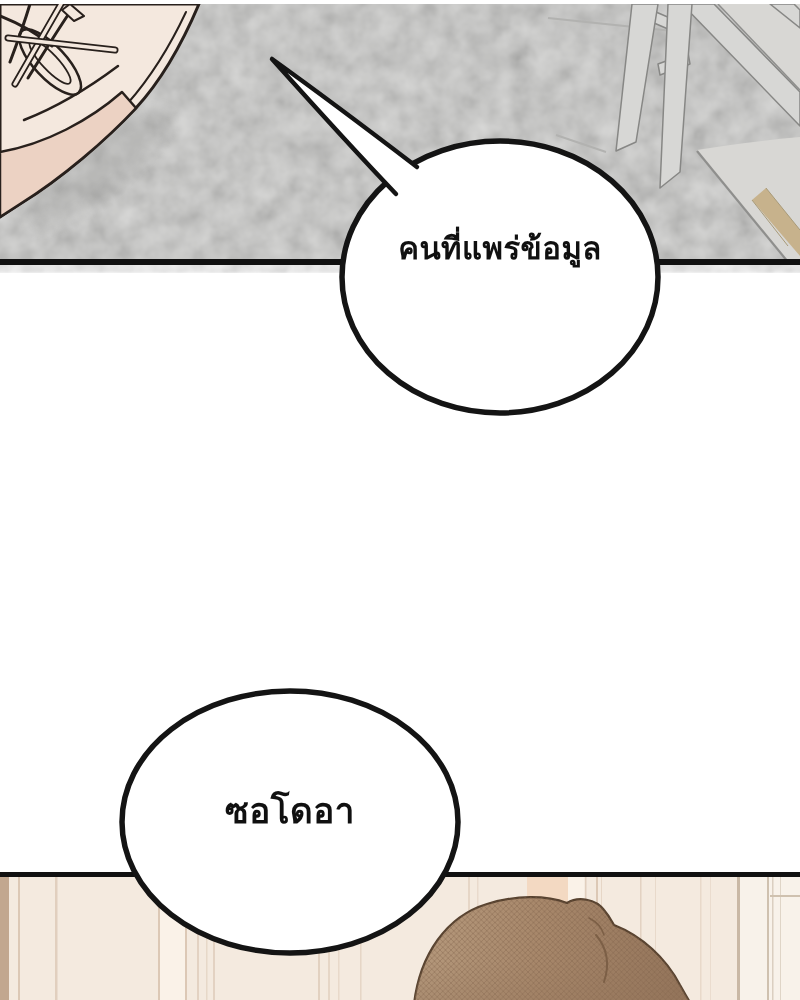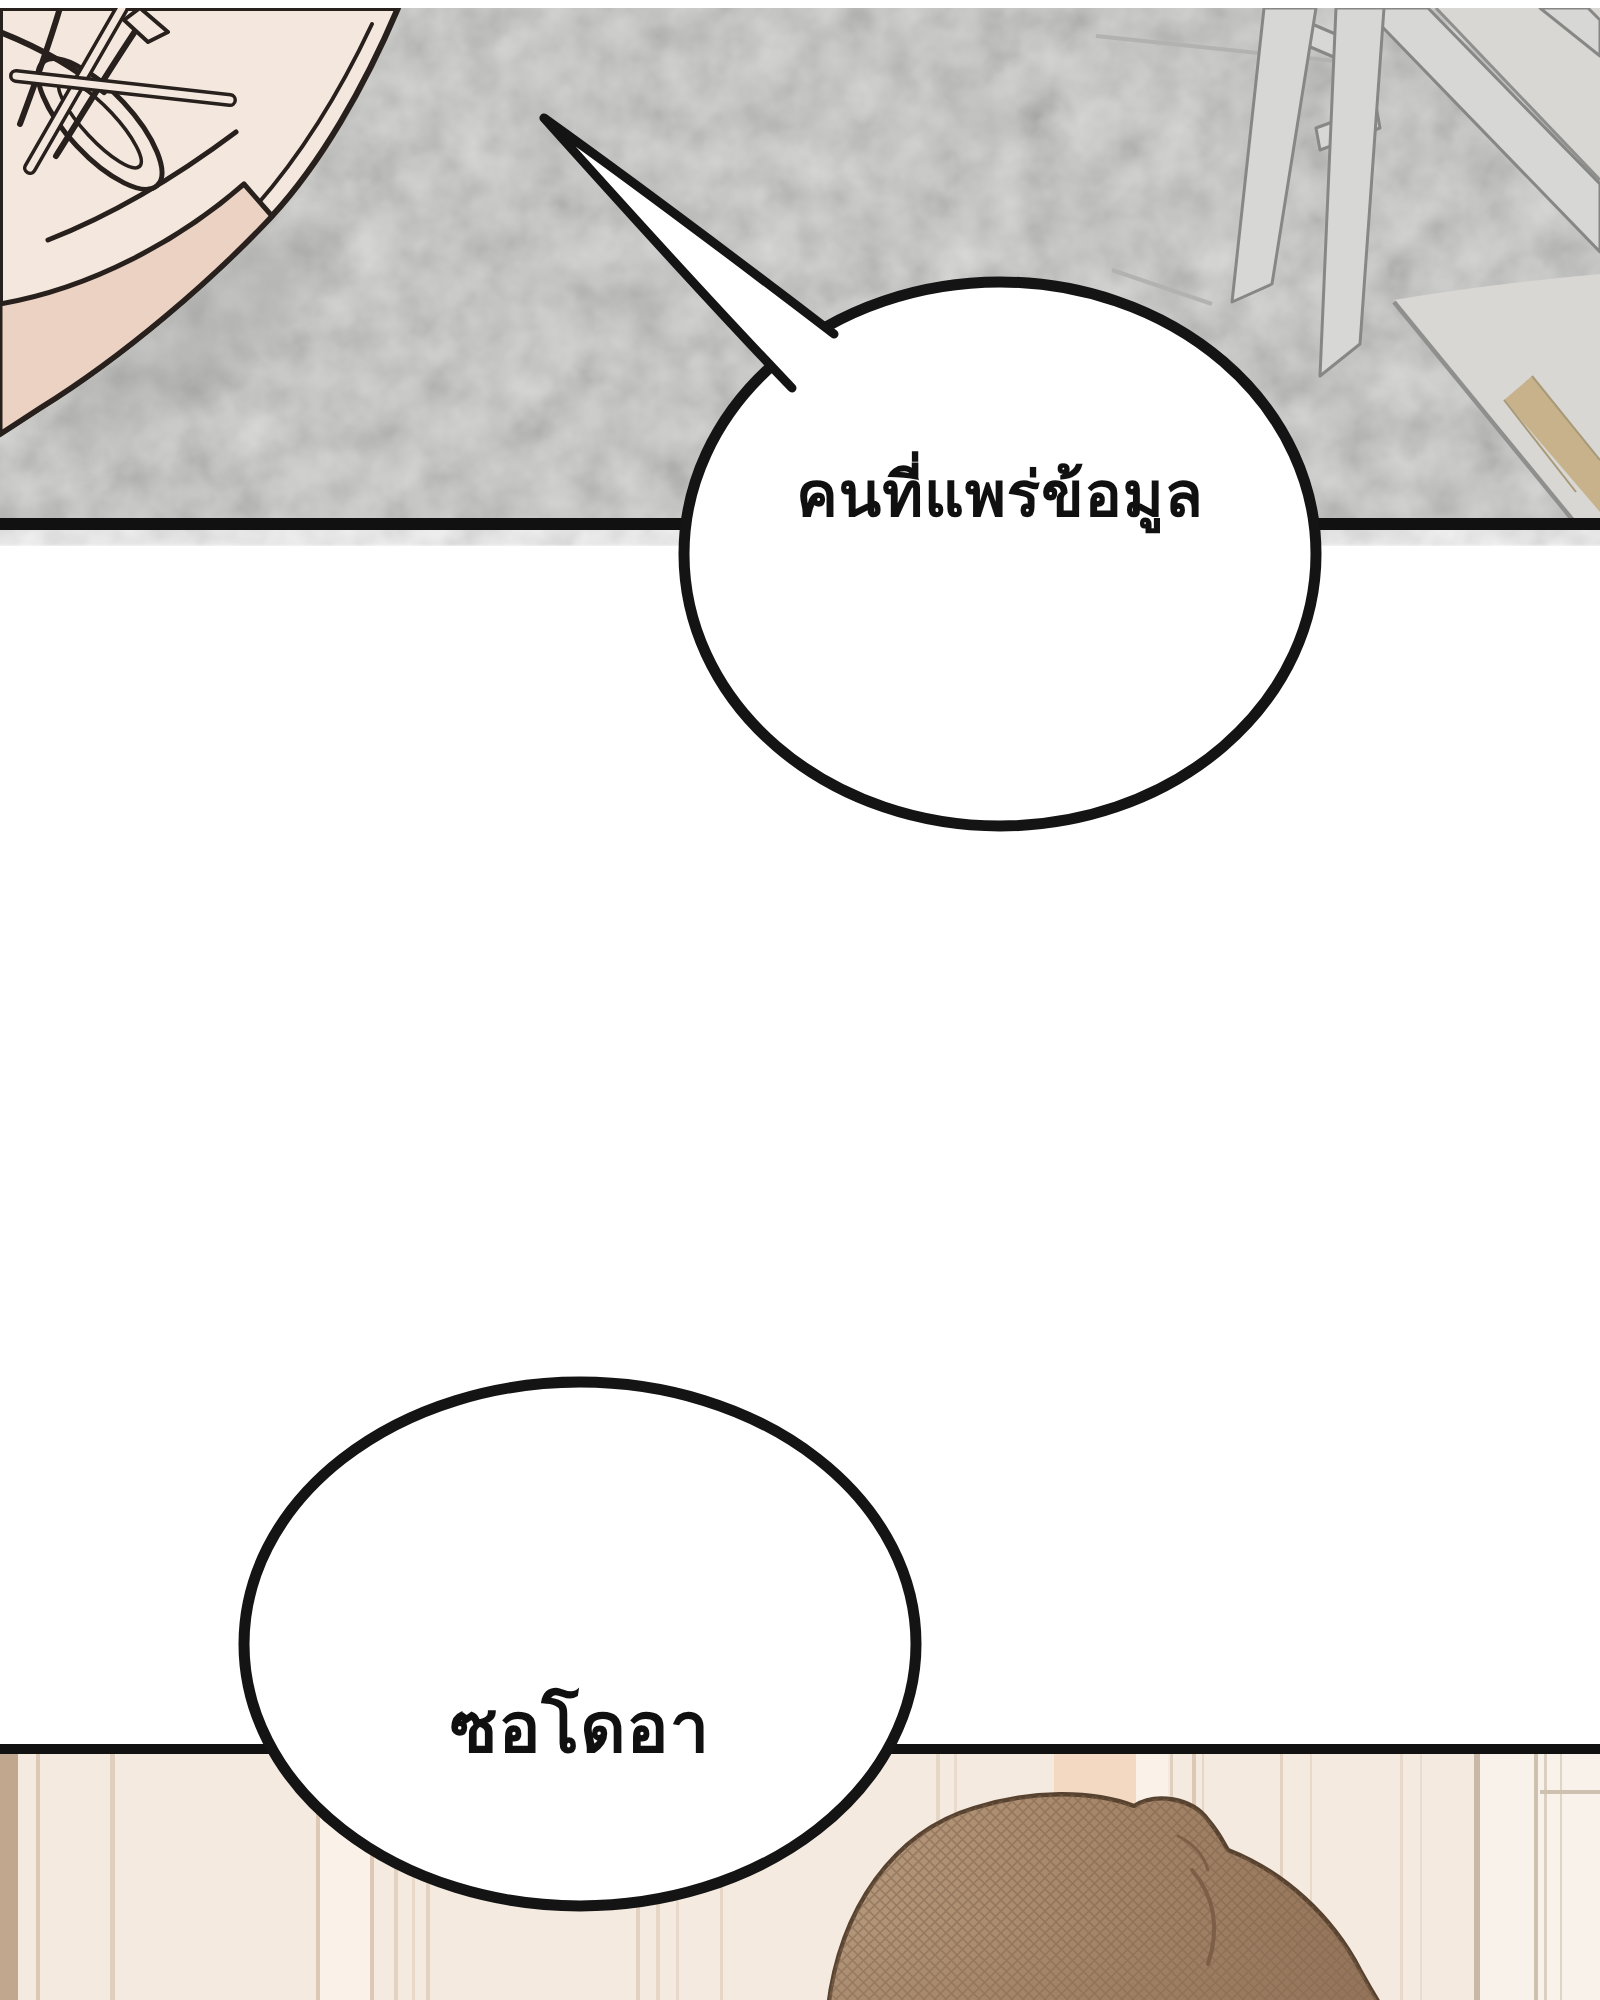--- a/index.html
+++ b/index.html
@@ -17,21 +17,21 @@
     position:relative; width:800px; height:1000px; margin:4px auto;
     background:#ffffff; overflow:hidden;
     font-family:"DejaVu Sans","Liberation Sans",sans-serif;
   }
   .art{position:absolute;left:0;top:0;width:800px;height:1000px;display:block;}
   .bubble-text{
     position:absolute; text-align:center; color:var(--text-color);
     font-weight:600; letter-spacing:0.5px; pointer-events:none; white-space:nowrap;
   }
   .bubble-text-1{left:342px; top:222px; width:316px; font-size:31px; line-height:45px;}
-  .bubble-text-2{left:124px; top:838px; width:332px; font-size:35px; line-height:46px;}
+  .bubble-text-2{left:124px; top:784px; width:332px; font-size:35px; line-height:46px;}
 </style>
 </head>
 <body>
 
 <div class="page">
 
   <svg class="art" viewBox="0 0 800 1000" aria-hidden="true">
     <defs>
       <filter id="mottle" x="-5%" y="-5%" width="110%" height="110%">
         <feTurbulence type="fractalNoise" baseFrequency="0.045" numOctaves="4" seed="11" result="n"></feTurbulence>

